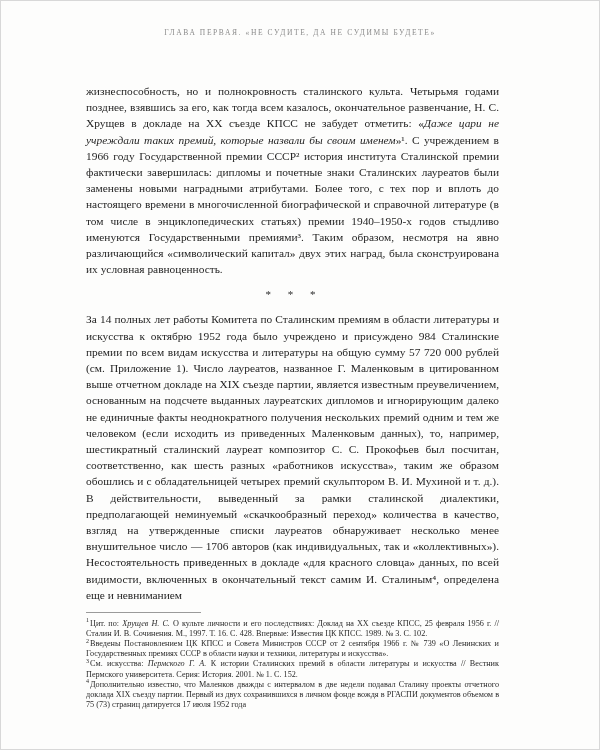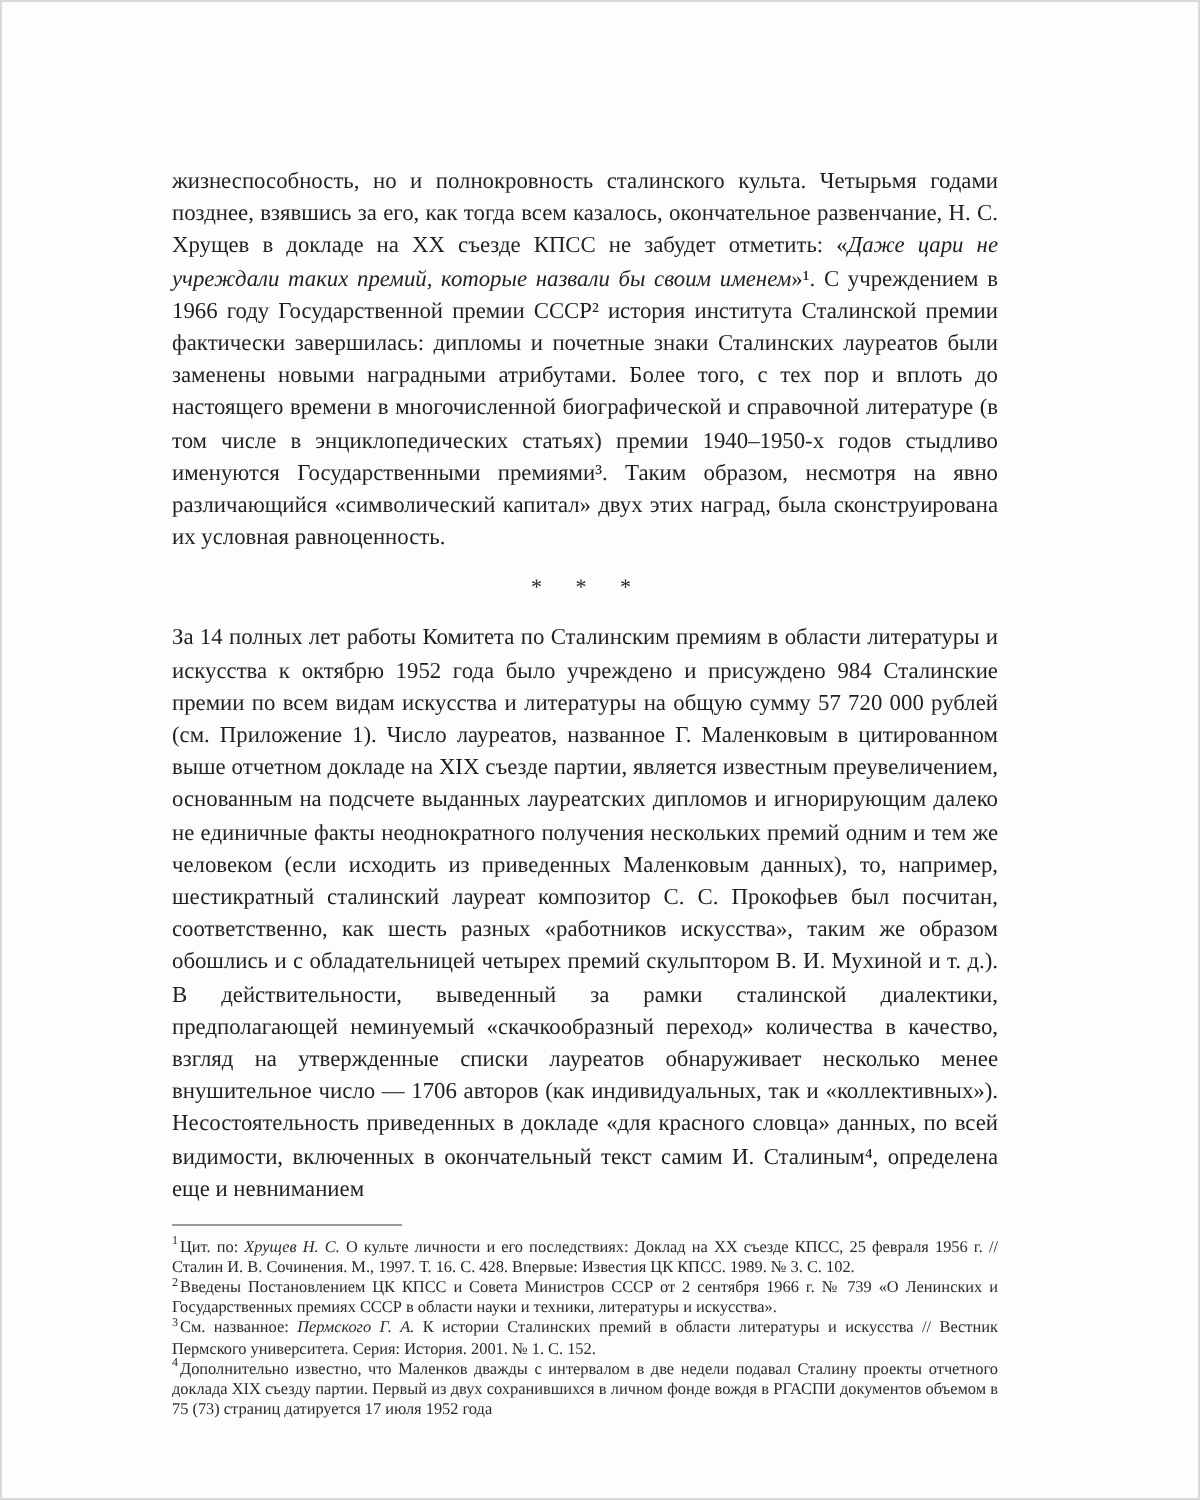--- a/index.html
+++ b/index.html
@@ -79,38 +79,39 @@
     font-size: 11px;
     font-weight: bold;
     color: #333333;
   }
 </style>
 </head>
 <body>
 
 <div class="page">
 
+  <div class="running-header">ГЛАВА ПЕРВАЯ. «НЕ СУДИТЕ, ДА НЕ СУДИМЫ БУДЕТЕ»</div>
 
   <div class="text-block">
 
     <p class="para"><span>жизнеспособность, но и полнокровность сталинского культа. Четырьмя годами позднее, взявшись за его, как тогда всем казалось, окончательное развенчание, Н. С. Хрущев в докладе на XX съезде КПСС не забудет отметить: «</span><em>Даже цари не учреждали таких премий, которые назвали бы своим именем</em><span>»¹. С учреждением в 1966 году Государственной премии СССР² история института Сталинской премии фактически завершилась: дипломы и почетные знаки Сталинских лауреатов были заменены новыми наградными атрибутами. Более того, с тех пор и вплоть до настоящего времени в многочисленной биографической и справочной литературе (в том числе в энциклопедических статьях) премии 1940–1950-х годов стыдливо именуются Государственными премиями³. Таким образом, несмотря на явно различающийся «символический капитал» двух этих наград, была сконструирована их условная равноценность.</span></p>
 
     <div class="separator">* * *</div>
 
     <p class="para">За 14 полных лет работы Комитета по Сталинским премиям в области литературы и искусства к октябрю 1952 года было учреждено и присуждено 984 Сталинские премии по всем видам искусства и литературы на общую сумму 57 720 000 рублей (см. Приложение 1). Число лауреатов, названное Г. Маленковым в цитированном выше отчетном докладе на XIX съезде партии, является известным преувеличением, основанным на подсчете выданных лауреатских дипломов и игнорирующим далеко не единичные факты неоднократного получения нескольких премий одним и тем же человеком (если исходить из приведенных Маленковым данных), то, например, шестикратный сталинский лауреат композитор С. С. Прокофьев был посчитан, соответственно, как шесть разных «работников искусства», таким же образом обошлись и с обладательницей четырех премий скульптором В. И. Мухиной и т. д.). В действительности, выведенный за рамки сталинской диалектики, предполагающей неминуемый «скачкообразный переход» количества в качество, взгляд на утвержденные списки лауреатов обнаруживает несколько менее внушительное число — 1706 авторов (как индивидуальных, так и «коллективных»). Несостоятельность приведенных в докладе «для красного словца» данных, по всей видимости, включенных в окончательный текст самим И. Сталиным⁴, определена еще и невниманием</p>
 
     <div class="footnote-rule"></div>
 
     <div class="footnotes">
 
       <p class="footnote"><sup>1</sup><span>Цит. по: </span><em>Хрущев Н. С.</em><span> О культе личности и его последствиях: Доклад на XX съезде КПСС, 25 февраля 1956 г. // Сталин И. В. Сочинения. М., 1997. Т. 16. С. 428. Впервые: Известия ЦК КПСС. 1989. № 3. С. 102.</span></p>
 
       <p class="footnote"><sup>2</sup><span>Введены Постановлением ЦК КПСС и Совета Министров СССР от 2 сентября 1966 г. № 739 «О Ленинских и Государственных премиях СССР в области науки и техники, литературы и искусства».</span><em></em><span></span></p>
 
-      <p class="footnote"><sup>3</sup><span>См. названное: </span><em>Пермского Г. А.</em><span> К истории Сталинских премий в области литературы и искусства // Вестник Пермского университета. Серия: История. 2001. № 1. С. 152.</span></p>
+      <p class="footnote"><sup>3</sup><span>См. искусства: </span><em>Пермского Г. А.</em><span> К истории Сталинских премий в области литературы и искусства // Вестник Пермского университета. Серия: История. 2001. № 1. С. 152.</span></p>
 
       <p class="footnote"><sup>4</sup><span>Дополнительно известно, что Маленков дважды с интервалом в две недели подавал Сталину проекты отчетного доклада XIX съезду партии. Первый из двух сохранившихся в личном фонде вождя в РГАСПИ документов объемом в 75 (73) страниц датируется 17 июля 1952 года</span><em></em><span></span></p>
 
     </div>
   </div>
 
 
 </div>
 
 </body></html>

